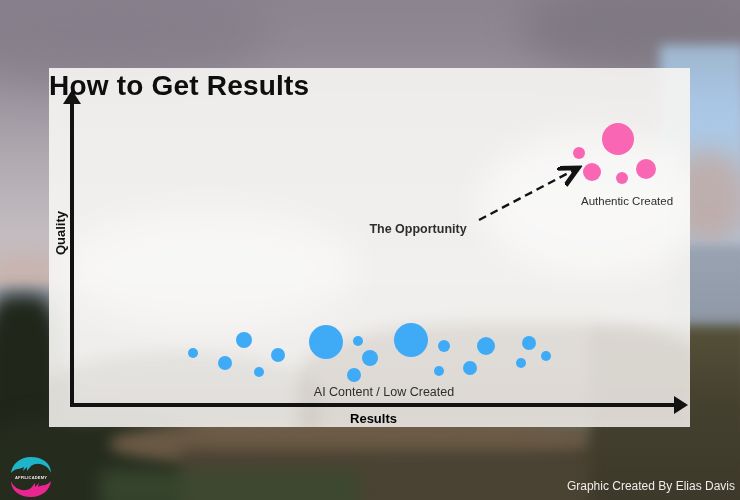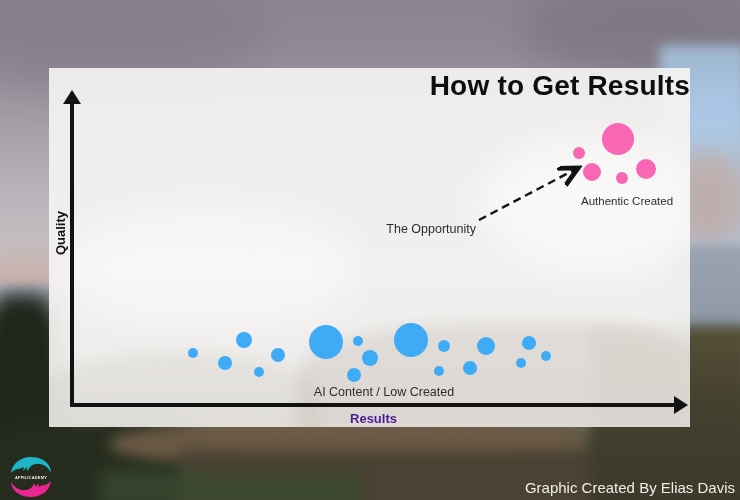--- a/index.html
+++ b/index.html
@@ -28,43 +28,43 @@
 
   
   #panel{position:absolute;left:49px;top:68px;width:641px;height:359px;background:rgba(244,243,241,.93);overflow:hidden;z-index:2;}
   .panel-tex{position:absolute;pointer-events:none;}
   #tex-cloud-a{left:430px;top:65px;width:230px;height:140px;background:rgba(255,255,255,.55);border-radius:50%;filter:blur(18px);}
   #tex-cloud-b{left:10px;top:140px;width:300px;height:120px;background:rgba(255,255,255,.45);border-radius:50%;filter:blur(18px);}
   #tex-ridge{left:250px;top:255px;width:400px;height:110px;background:rgba(148,133,116,.18);border-radius:45% 30% 0 0;filter:blur(8px);}
   #tex-ridge2{left:-10px;top:285px;width:280px;height:80px;background:rgba(150,140,125,.12);border-radius:50% 50% 0 0;filter:blur(8px);}
 
   
-  #title{position:absolute;left:49px;top:70px;width:641px;text-align:right;font-size:28px;font-weight:800;letter-spacing:.2px;color:#0e0e0e;z-index:4;}
+  #title{position:absolute;left:49px;top:70px;width:641px;text-align:left;font-size:28px;font-weight:800;letter-spacing:.2px;color:#0e0e0e;z-index:4;}
   .axis{position:absolute;background:#121212;z-index:3;}
   #y-axis{left:70px;top:97px;width:4px;height:309px;}
   #x-axis{left:70px;top:403px;width:607px;height:4px;}
   .arrowhead{position:absolute;width:0;height:0;z-index:3;}
   #y-arrowhead{left:63px;top:90px;border-left:9px solid transparent;border-right:9px solid transparent;border-bottom:14px solid #121212;}
   #x-arrowhead{left:674px;top:396px;border-top:9px solid transparent;border-bottom:9px solid transparent;border-left:14px solid #121212;}
   #y-axis-label{position:absolute;left:60px;top:233px;transform:translate(-50%,-50%) rotate(-90deg);font-size:13px;font-weight:800;color:#111;z-index:4;white-space:nowrap;}
-  #x-axis-label{position:absolute;left:70px;top:411px;width:607px;text-align:center;font-size:13px;font-weight:800;color:#4c1d95;z-index:4;}
+  #x-axis-label{position:absolute;left:70px;top:411px;width:607px;text-align:center;font-size:13px;font-weight:800;color:#000000;z-index:4;}
 
   
   #bubble-layer{position:absolute;inset:0;z-index:5;}
   .bubble{position:absolute;border-radius:50%;}
   .chart-label{position:absolute;color:#2e2e2e;z-index:6;white-space:nowrap;}
   #label-ai{left:264px;top:385px;width:240px;text-align:center;font-size:12.5px;}
   #label-authentic{left:567px;top:195px;width:120px;text-align:center;font-size:11.5px;}
-  #label-opportunity{left:360px;top:222px;width:116px;text-align:right;font-size:12.5px;}
+  #label-opportunity{left:360px;top:222px;width:116px;text-align:center;font-size:12.5px;font-weight:bold;}
   #arrow-svg{position:absolute;inset:0;z-index:6;pointer-events:none;}
 
   
   #logo{position:absolute;left:8px;top:454px;width:46px;height:46px;z-index:7;}
   #logo-text{position:absolute;left:0;top:21px;width:46px;text-align:center;font-size:4px;font-weight:700;color:#efe9ea;letter-spacing:.2px;}
-  #credit{position:absolute;right:5px;top:479px;font-size:15px;color:#efede8;z-index:7;}
+  #credit{position:absolute;right:5px;top:479px;font-size:12px;color:#efede8;z-index:7;}
 </style>
 </head>
 <body>
 
 <div id="stage">
 
   <div class="bg" id="bg-base"></div>
   <div class="bg" id="bg-cloud-topleft"></div>
   <div class="bg" id="bg-cloud-topright"></div>
   <div class="bg" id="bg-sky-right"></div>

